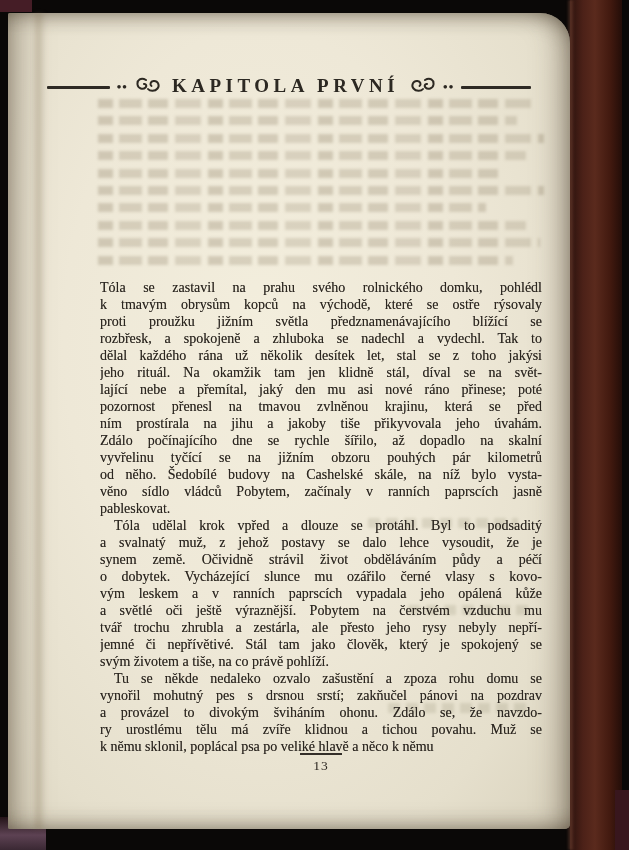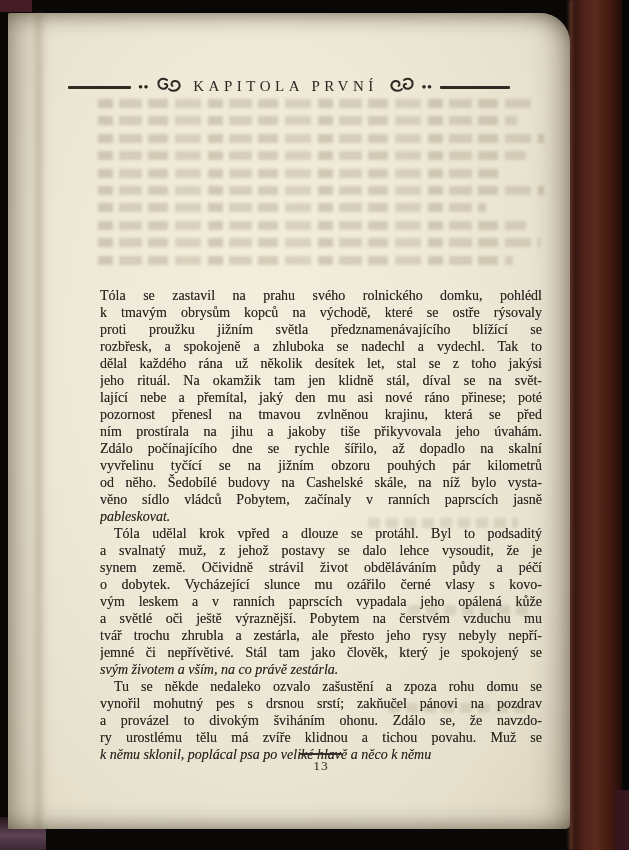--- a/index.html
+++ b/index.html
@@ -30,39 +30,39 @@
 
   
   .chapter-head{position:absolute;left:0;right:0;top:60px;height:28px;
     display:flex;align-items:center;justify-content:center;gap:7px;color:#2c2822;}
   .rule{height:3px;background:#2e2a24;border-radius:1px;}
   .rule.left{width:63px;}
   .rule.right{width:70px;}
   .dots{font-size:13px;font-weight:bold;letter-spacing:1px;line-height:1;transform:translateY(-1px);}
   .fleuron{display:inline-block;}
   .fleuron.mirror{transform:scaleX(-1);}
-  .chapter-title{font-size:15px;font-weight:normal;letter-spacing:4.5px;padding:0 4px;
+  .chapter-title{font-size:19px;font-weight:bold;letter-spacing:4.5px;padding:0 4px;
     white-space:nowrap;transform:translateY(-1px);}
 
   
   .ghost{position:absolute;left:90px;top:86px;width:446px;pointer-events:none;}
   .ghost-row{height:9px;margin-bottom:8.4px;filter:blur(1.5px);opacity:.5;
     background:repeating-linear-gradient(90deg,
       rgba(136,122,96,.6) 0 15px, rgba(136,122,96,0) 15px 21px,
       rgba(136,122,96,.5) 21px 44px, rgba(136,122,96,0) 44px 50px,
       rgba(136,122,96,.55) 50px 70px, rgba(136,122,96,0) 70px 77px,
       rgba(136,122,96,.45) 77px 103px, rgba(136,122,96,0) 103px 110px);}
   .smudge{position:absolute;height:10px;filter:blur(1.8px);opacity:.28;
     background:repeating-linear-gradient(90deg,rgba(120,115,85,.6) 0 12px,rgba(120,115,85,0) 12px 18px);}
 
   
-  .body-text{position:absolute;left:92px;top:274px;width:442px;color:#2b2620;
+  .body-text{position:absolute;left:92px;top:266px;width:442px;color:#2b2620;
     font-size:14px;line-height:17px;text-shadow:0 0 .4px rgba(43,38,32,.55);}
   .tline{text-align:justify;text-align-last:justify;height:17px;overflow:hidden;}
-  .tline.last{text-align-last:left;font-style:italic;}
+  .tline.last{text-align-last:left;}
   .para.indent .tline.first{text-indent:14px;}
 
   
   .footer{position:absolute;left:92px;width:442px;top:740px;text-align:center;color:#2b2620;}
   .footer-rule{width:42px;height:2px;background:#332e28;margin:0 auto 3px auto;}
   .page-number{font-size:13.5px;letter-spacing:1px;}
 </style>
 </head>
 <body>
 
@@ -131,21 +131,21 @@
         </div>
         <div class="para indent">
           <div class="tline first">Tóla udělal krok vpřed a dlouze se protáhl. Byl to podsaditý</div>
           <div class="tline">a svalnatý muž, z jehož postavy se dalo lehce vysoudit, že je</div>
           <div class="tline">synem země. Očividně strávil život obděláváním půdy a péčí</div>
           <div class="tline">o dobytek. Vycházející slunce mu ozářilo černé vlasy s kovo-</div>
           <div class="tline">vým leskem a v ranních paprscích vypadala jeho opálená kůže</div>
           <div class="tline">a světlé oči ještě výraznější. Pobytem na čerstvém vzduchu mu</div>
           <div class="tline">tvář trochu zhrubla a zestárla, ale přesto jeho rysy nebyly nepří-</div>
           <div class="tline">jemné či nepřívětivé. Stál tam jako člověk, který je spokojený se</div>
-          <div class="tline last">svým životem a vším, na co právě zestárla.</div>
+          <div class="tline last">svým životem a tiše, na co právě pohlíží.</div>
         </div>
         <div class="para indent">
           <div class="tline first">Tu se někde nedaleko ozvalo zašustění a zpoza rohu domu se</div>
           <div class="tline">vynořil mohutný pes s drsnou srstí; zakňučel pánovi na pozdrav</div>
           <div class="tline">a provázel to divokým šviháním ohonu. Zdálo se, že navzdo-</div>
           <div class="tline">ry urostlému tělu má zvíře klidnou a tichou povahu. Muž se</div>
           <div class="tline last">k němu sklonil, poplácal psa po veliké hlavě a něco k němu</div>
         </div>
       </div>
 

